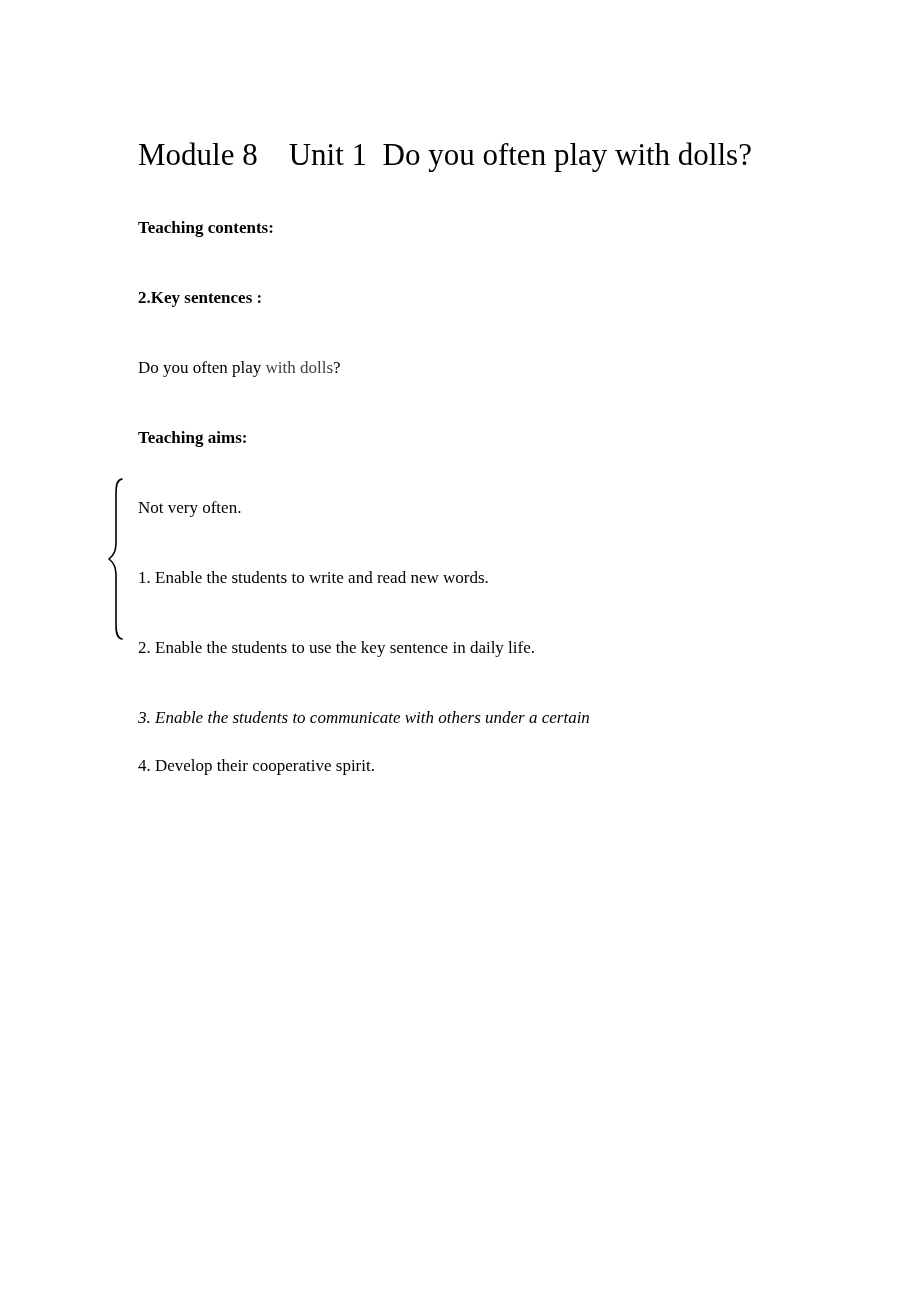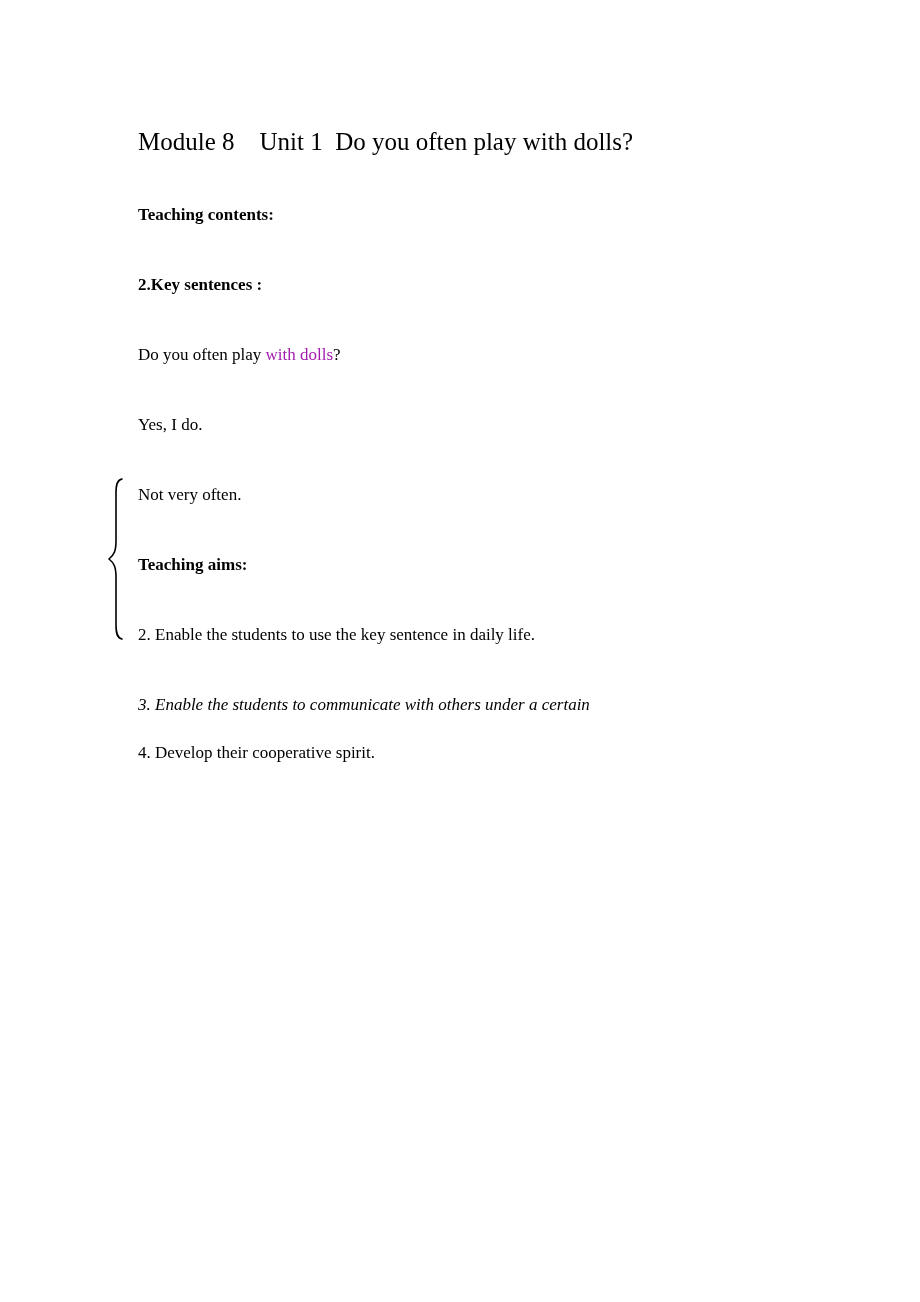--- a/index.html
+++ b/index.html
@@ -21,26 +21,26 @@
     top: 116px;
     width: 660px;
   }
   .line {
     font-size: 17px;
     line-height: 48px;
     margin: 0 0 22px 0;
     white-space: pre-wrap;
   }
   .title {
-    font-size: 25px;
+    font-size: 31px;
     line-height: 46px;
-    margin: 3px 0 26px 0;
+    margin: 16px 0 26px 0;
   }
   .bold { font-weight: bold; }
-  .red { color: #a21caf; }
+  .red { color: #404040; }
   .nogap { margin-bottom: 0; font-style: italic; }
   .indent { padding-left: 25px; }
   .brace {
     position: absolute;
     left: 106px;
     top: 477px;
     width: 22px;
     height: 164px;
   }
 </style>
@@ -51,27 +51,27 @@
 
   <div class="line title">Module 8    Unit 1  Do you often play with dolls?</div>
 
   <div class="line bold">Teaching contents:</div>
 
 
   <div class="line bold">2.Key sentences :</div>
 
   <div class="line"><span>Do you often play </span><span class="red">with dolls</span><span>?</span></div>
 
-  <div class="line">Yes, I do.</div>
 
+
+  <div class="line bold">Teaching aims:</div>
 
   <div class="line">Not very often.</div>
 
-  <div class="line bold">Teaching aims:</div>
-
+  <div class="line">1. Enable the students to write and read new words.</div>
 
   <div class="line">2. Enable the students to use the key sentence in daily life.</div>
 
   <div class="line nogap">3. Enable the students to communicate with others under a certain</div>
 
 
   <div class="line">4. Develop their cooperative spirit.</div>
 
 
 </div>

